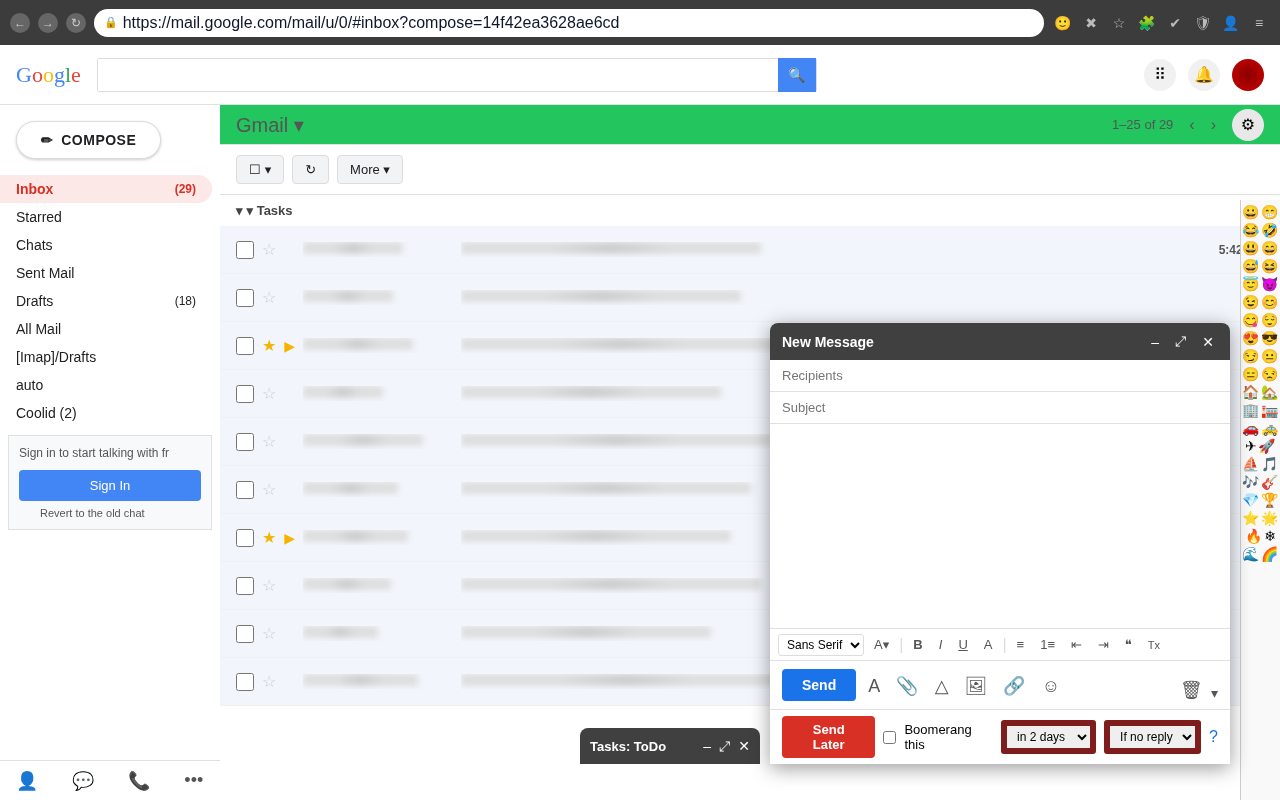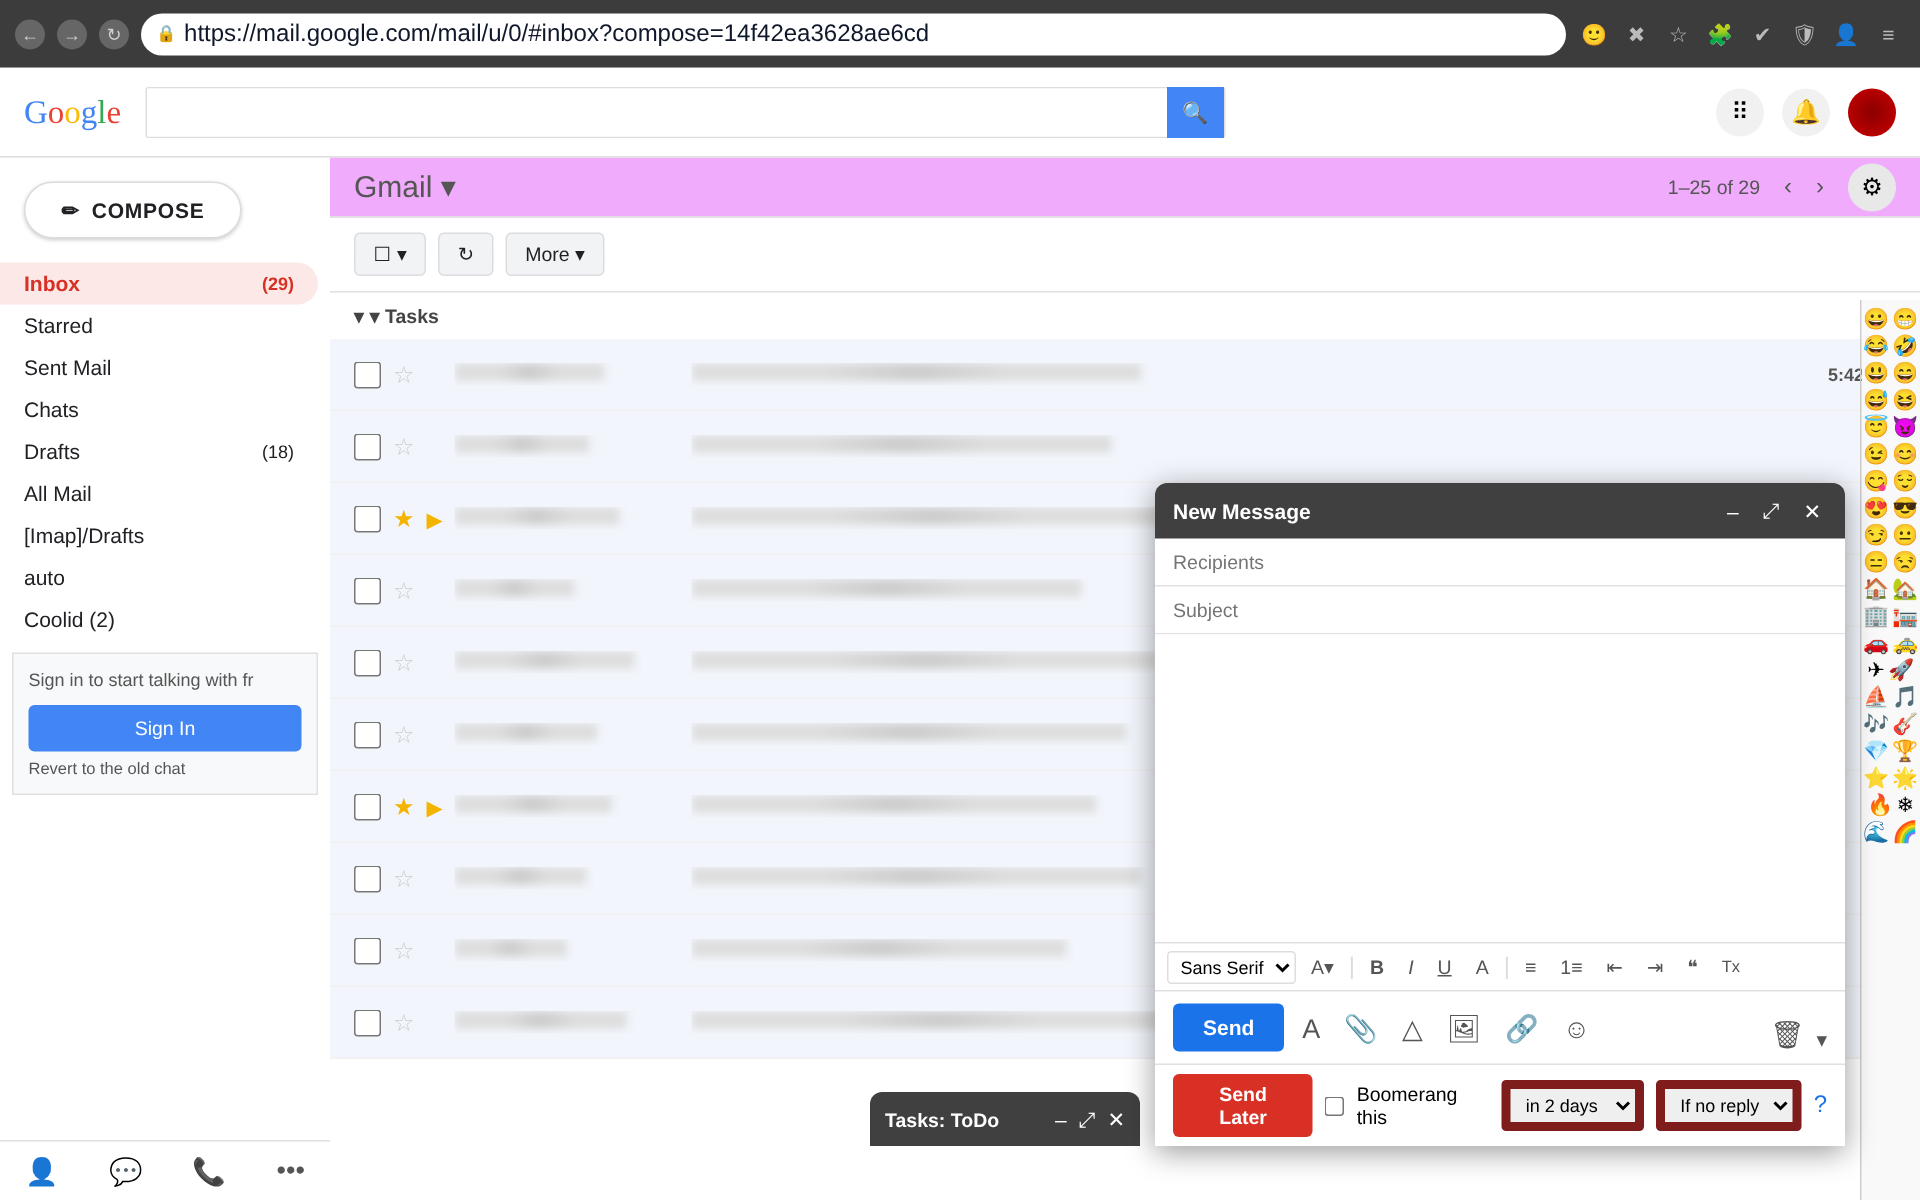--- a/index.html
+++ b/index.html
@@ -151,21 +151,21 @@
       padding: 8px;
       background: #4285f4;
       color: white;
       border: none;
       border-radius: 4px;
       font-size: 13px;
       cursor: pointer;
       margin: 6px 0;
     }
     .chat-signin .hangouts-link { color: #1a73e8; cursor: pointer; text-decoration: underline; }
-    .chat-signin .revert-link { color: #555; font-size: 11px; cursor: pointer; }
+    .chat-signin .revert-link { color: #555; font-size: 11px; cursor: pointer; margin-left: 21px; }
     .sidebar-bottom-icon { font-size: 18px; cursor: pointer; color: #555; }
 
     
     .email-main {
       flex: 1;
       background: white;
       display: flex;
       flex-direction: column;
       overflow: hidden;
       position: relative;
@@ -449,24 +449,24 @@
     </button>
 
     <div class="sidebar-item active">
       <span>Inbox</span>
       <span class="count">(29)</span>
     </div>
     <div class="sidebar-item">
       <span>Starred</span>
     </div>
     <div class="sidebar-item">
+      <span>Chats</span>
+    </div>
+    <div class="sidebar-item">
       <span>Sent Mail</span>
-    </div>
-    <div class="sidebar-item">
-      <span>Chats</span>
     </div>
     <div class="sidebar-item">
       <span>Drafts</span>
       <span class="count">(18)</span>
     </div>
     <div class="sidebar-item">
       <span>All Mail</span>
     </div>
     <div class="sidebar-item">
       <span>[Imap]/Drafts</span>
@@ -487,21 +487,21 @@
     <div style="position:absolute; bottom:0; left:0; width:220px; height:40px; background:white; display:flex; align-items:center; justify-content:space-around; border-top:1px solid #e0e0e0;">
       <span class="sidebar-bottom-icon">👤</span>
       <span class="sidebar-bottom-icon">💬</span>
       <span class="sidebar-bottom-icon">📞</span>
       <span class="sidebar-bottom-icon">•••</span>
     </div>
   </div>
 
   <div class="email-main">
 
-    <div style="height:40px; background:#f0abfc; display:flex; align-items:center; padding:0 16px; gap:16px; border-bottom:1px solid #e0e0e0;">
+    <div style="height:40px; background:#22c55e; display:flex; align-items:center; padding:0 16px; gap:16px; border-bottom:1px solid #e0e0e0;">
       <span style="font-size:20px; font-weight:300; color:#555;">Gmail ▾</span>
       <span style="margin-left:auto; font-size:13px; color:#555;">1–25 of 29</span>
       <span style="font-size:16px; color:#555; cursor:pointer;">‹</span>
       <span style="font-size:16px; color:#555; cursor:pointer;">›</span>
       <div class="gear-icon-circle">⚙</div>
     </div>
 
     <div class="email-toolbar">
       <button class="toolbar-btn">
         <span>☐</span>

